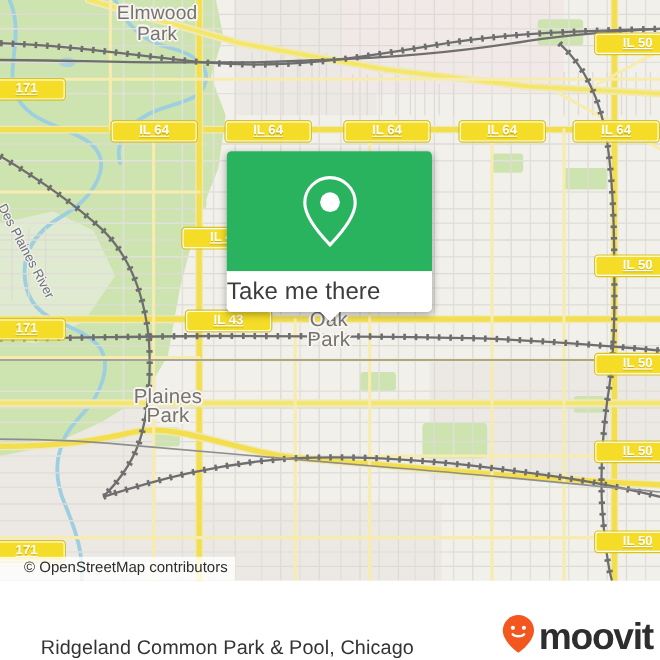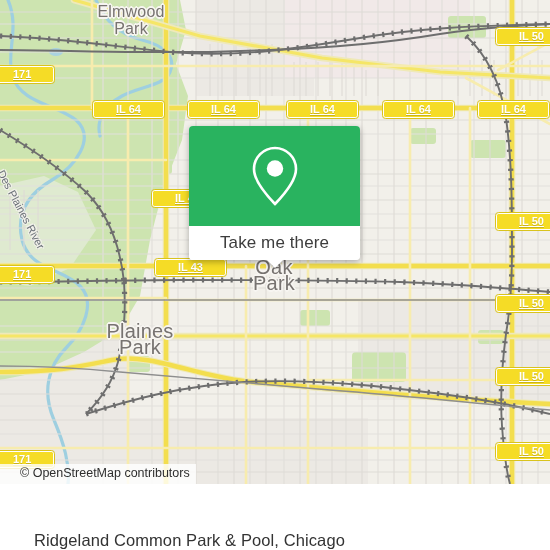--- a/index.html
+++ b/index.html
@@ -34,21 +34,21 @@
     left: 0;
     top: 0;
     display: block;
   }
 
   
   .place-label {
     position: absolute;
     color: #777370;
     font-family: "Liberation Sans", sans-serif;
-    font-size: 20px;
+    font-size: 17px;
     line-height: 16px;
     text-align: center;
     letter-spacing: .2px;
     white-space: pre;
     text-shadow:
        1.6px 0 #f7f5f1, -1.6px 0 #f7f5f1, 0 1.6px #f7f5f1, 0 -1.6px #f7f5f1,
        1.1px 1.1px #f7f5f1, -1.1px 1.1px #f7f5f1, 1.1px -1.1px #f7f5f1, -1.1px -1.1px #f7f5f1;
     pointer-events: none;
   }
   .place-label.big { font-size: 16px; line-height: 17px; }
@@ -104,23 +104,23 @@
     justify-content: center;
   }
   #popup-pin svg { display: block; }
   #popup-btn {
     position: relative;
     background: #ffffff;
     height: 34px;
     border-radius: 0 0 4px 4px;
     display: flex;
     align-items: center;
-    justify-content: center;
+    justify-content: flex-start;
     color: #3d3d3d;
-    font-size: 17px;
+    font-size: 20px;
     letter-spacing: .1px;
   }
   #popup-tail {
     position: absolute;
     left: 50%;
     bottom: -8px;
     margin-left: -9px;
     width: 0;
     height: 0;
     border-left: 9px solid transparent;
@@ -441,15 +441,27 @@
         <span>Take me there</span>
         <span id="popup-tail"></span>
       </div>
     </div>
 
     <div id="attribution">© OpenStreetMap contributors</div>
   </div>
 
   <div id="footer">
     <div id="footer-title">Ridgeland Common Park &amp; Pool, Chicago</div>
+    <div id="footer-logo">
+      <span>
+        <svg width="30" height="34" viewBox="0 0 30 34">
+          <path d="M15,1.5 C7.8,1.5 2,7.3 2,14.5 C2,22.5 11.2,30.5 15,33
+                   C18.8,30.5 28,22.5 28,14.5 C28,7.3 22.2,1.5 15,1.5 Z" fill="#f4561f"></path>
+          <circle cx="10.4" cy="12.2" r="1.75" fill="#ffffff"></circle>
+          <circle cx="19.6" cy="12.2" r="1.75" fill="#ffffff"></circle>
+          <path d="M10.2,17.4 C11.8,19.8 18.2,19.8 19.8,17.4" fill="none" stroke="#ffffff" stroke-width="1.9" stroke-linecap="round"></path>
+        </svg>
+      </span>
+      <span id="logo-word">moovit</span>
+    </div>
   </div>
 
 </div>
 
 </body></html>

